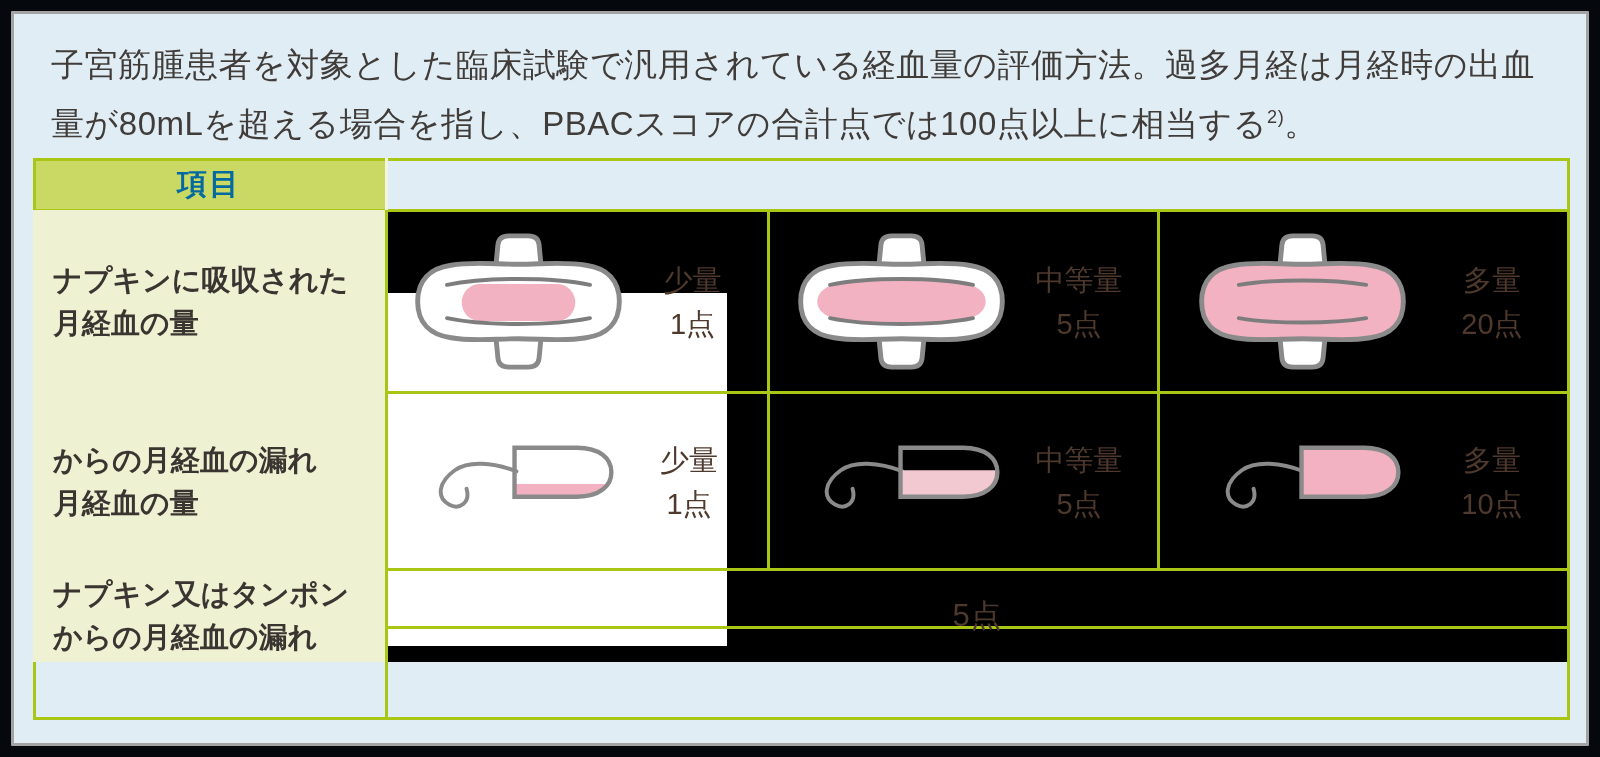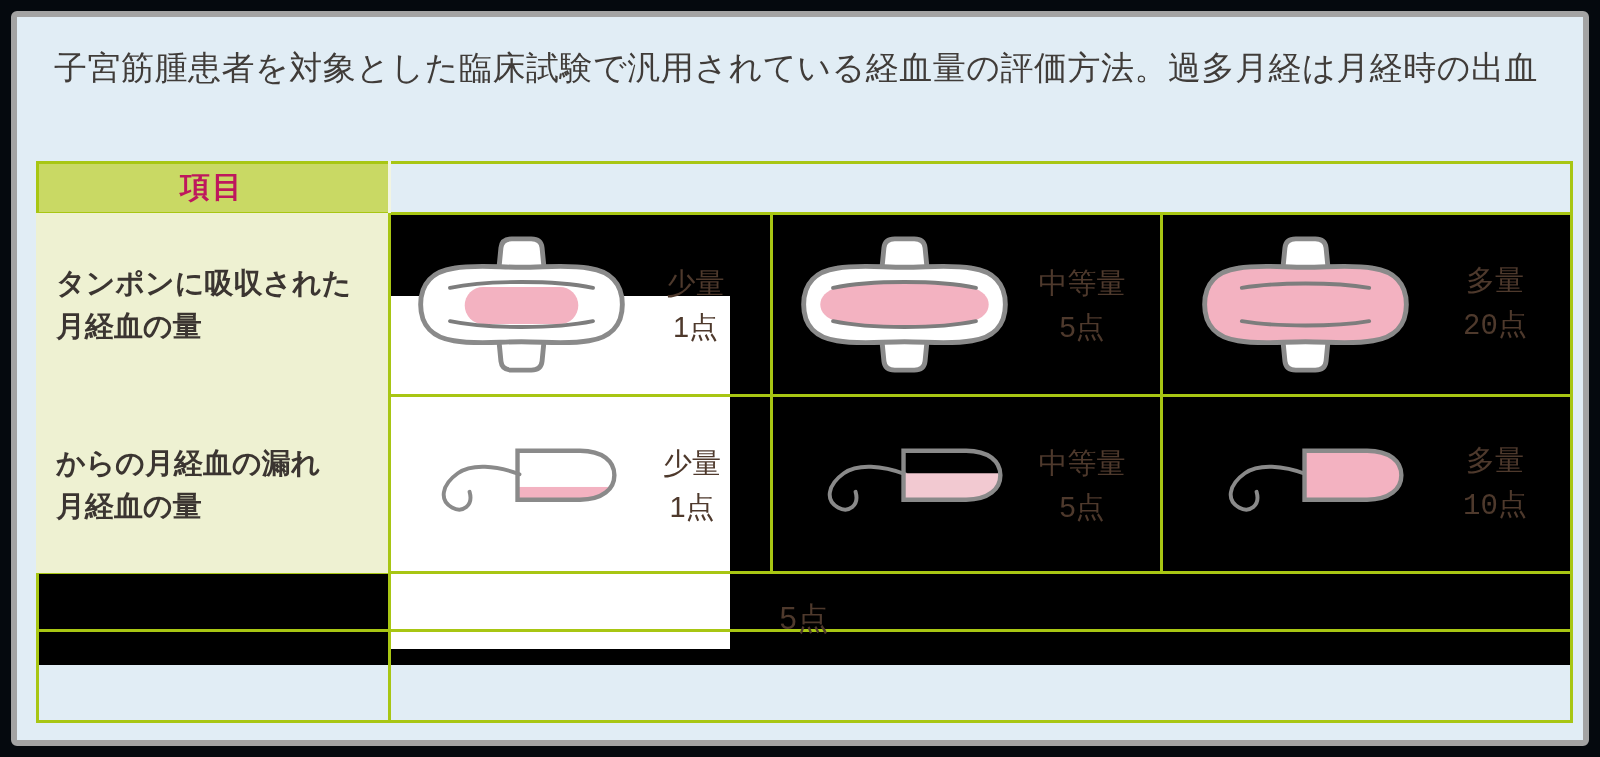--- a/index.html
+++ b/index.html
@@ -8,39 +8,39 @@
     position:relative;
     width:1600px;height:757px;
     background:#05090e;              
     font-family:"Liberation Sans","DejaVu Sans",sans-serif;
     overflow:hidden;
   }
   .panel{
     position:absolute;left:11px;top:11px;
     width:1578px;height:735px;
     background:#e1edf5;              
-    border:6px solid #a3a3a3;
-    border-radius:6px;
+    border:3px solid #a3a3a3;
+    border-radius:1px;
   }
   
   .intro{
     position:absolute;left:37px;top:24px;
     color:#403c39;font-size:33px;line-height:53px;
     letter-spacing:0.5px;white-space:nowrap;
   }
   .intro sup{font-size:0.55em;vertical-align:super;}
   
   .pbac{
     position:absolute;left:19px;top:144px;
     width:1537px;height:562px;
   }
   .thead{display:flex;height:52px;}
   .th{
     display:flex;align-items:center;justify-content:center;
-    background:#c9d964;color:#be185d;
+    background:#c9d964;color:#0369a1;
     font-size:30px;font-weight:700;letter-spacing:2px;
   }
   .th-item{width:352px;}
   .th-score{flex:1;}
   .trow{display:flex;position:relative;}
   .r1{height:183px;}
   .r2{height:177px;}
   .r3{height:58px;}
   .r4{height:92px;}
   .tlabel{
@@ -54,21 +54,21 @@
   .tcontent{
     flex:1;display:flex;background:#000000;
     position:relative;
   }
   .cell{
     display:flex;align-items:center;
     position:relative;z-index:3;padding-left:16px;
   }
   .c1{width:382px;}
   .c2{width:390px;}
-  .c3{flex:1;font-family:Liberation Mono, monospace;}
+  .c3{flex:1;}
   .iconwrap{flex:1;display:flex;justify-content:center;align-items:center;}
   .score{
     width:120px;margin-right:18px;
     text-align:center;color:#4e392c;
     font-size:29px;line-height:44px;
   }
   .fullcell{
     flex:1;display:flex;align-items:center;justify-content:center;
     color:#4e392c;font-size:31px;letter-spacing:1px;
     position:relative;z-index:3;
@@ -107,30 +107,31 @@
   .tfill.light{fill:#f2c9d1;}
 </style>
 </head>
 <body>
 
 <div class="page">
   <div class="panel">
 
     <div class="intro">
       <div>子宮筋腫患者を対象とした臨床試験で汎用されている経血量の評価方法。過多月経は月経時の出血</div>
+      <div><span>量が80mLを超える場合を指し、PBACスコアの合計点では100点以上に相当する</span><sup>2)</sup><span>。</span></div>
     </div>
 
     <div class="pbac">
 
       <div class="thead">
         <div class="th th-item">項目</div>
       </div>
 
       <div class="trow r1">
-        <div class="tlabel">タンポンに吸収された
+        <div class="tlabel">ナプキンに吸収された
 月経血の量</div>
         <div class="tcontent">
           <div class="cell c1">
             <div class="iconwrap">
               <svg class="napkin" width="235" height="147" viewBox="0 0 240 150">
                 <path class="tab" d="M96,48 L99,17 Q100,8 110,8 L130,8 Q140,8 141,17 L144,48 Z"></path>
                 <path class="tab" d="M96,102 L99,133 Q100,142 110,142 L130,142 Q140,142 141,133 L144,102 Z"></path>
                 <path class="napbody" d="M120,37 C96,37 73,34 51,38 C30,41 17,53 17,75 C17,97 30,109 51,112 C73,116 96,113 120,113 C144,113 167,116 189,112 C210,109 223,97 223,75 C223,53 210,41 189,38 C167,34 144,37 120,37 Z"></path>
                 <rect class="blob" x="62" y="57" width="116" height="38" rx="19"></rect>
                 <path class="stitch" d="M47,58 C85,50 155,50 193,58"></path>
@@ -232,20 +233,22 @@
             <div class="score">
               <div>多量</div>
               <div>10点</div>
             </div>
           </div>
         </div>
       </div>
 
 
       <div class="trow r4">
+        <div class="tlabel">ナプキン又はタンポン
+からの月経血の漏れ</div>
         <div class="tcontent">
           <div class="fullcell">5点</div>
         </div>
       </div>
 
       <div class="white-backdrop"></div>
 
       <div class="gl gl-h gl-top"></div>
       <div class="gl gl-h gl-head"></div>
       <div class="gl gl-h gl-r1"></div>

